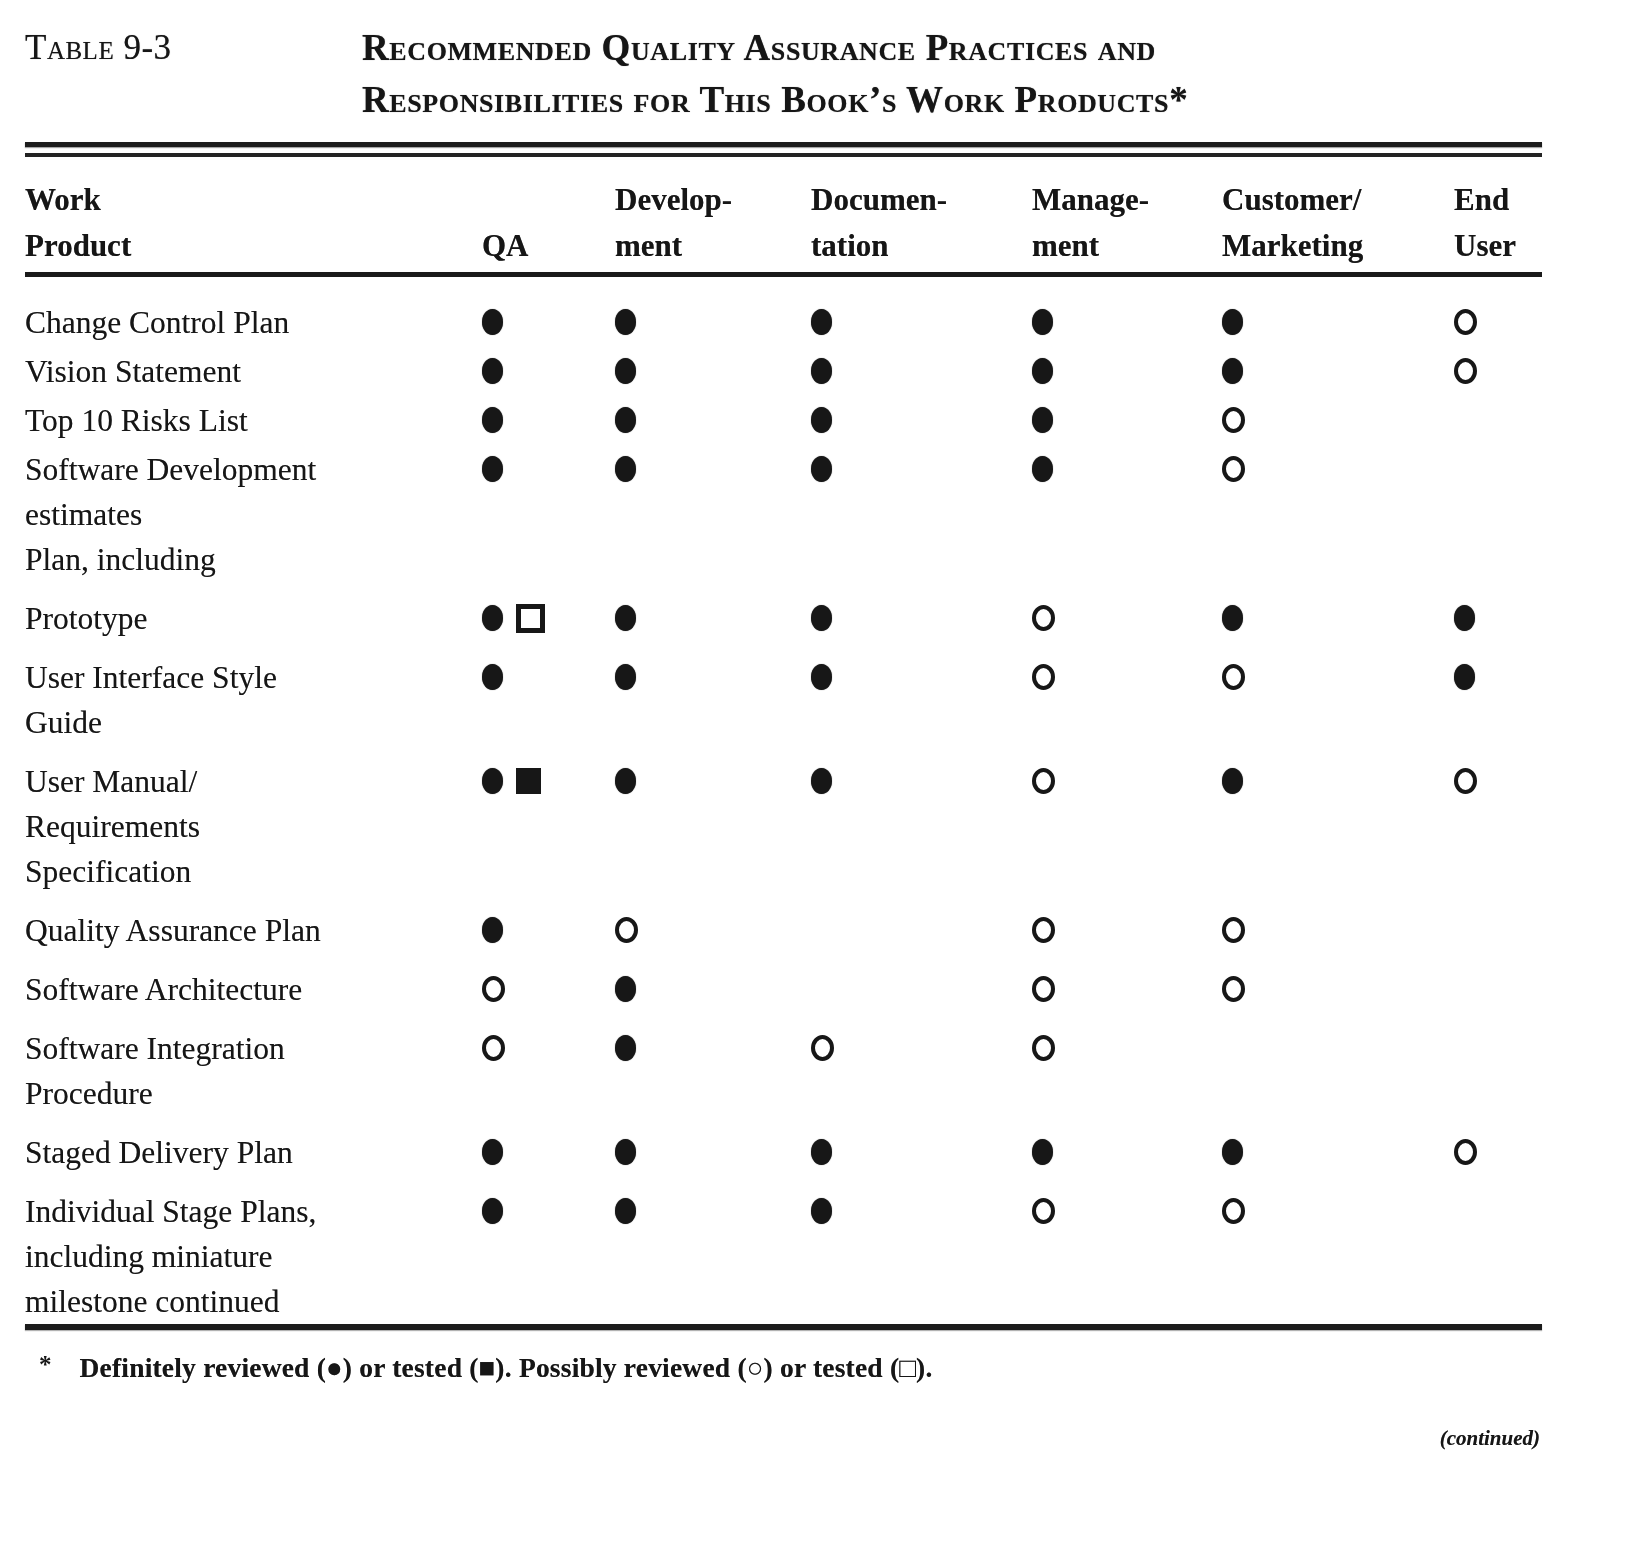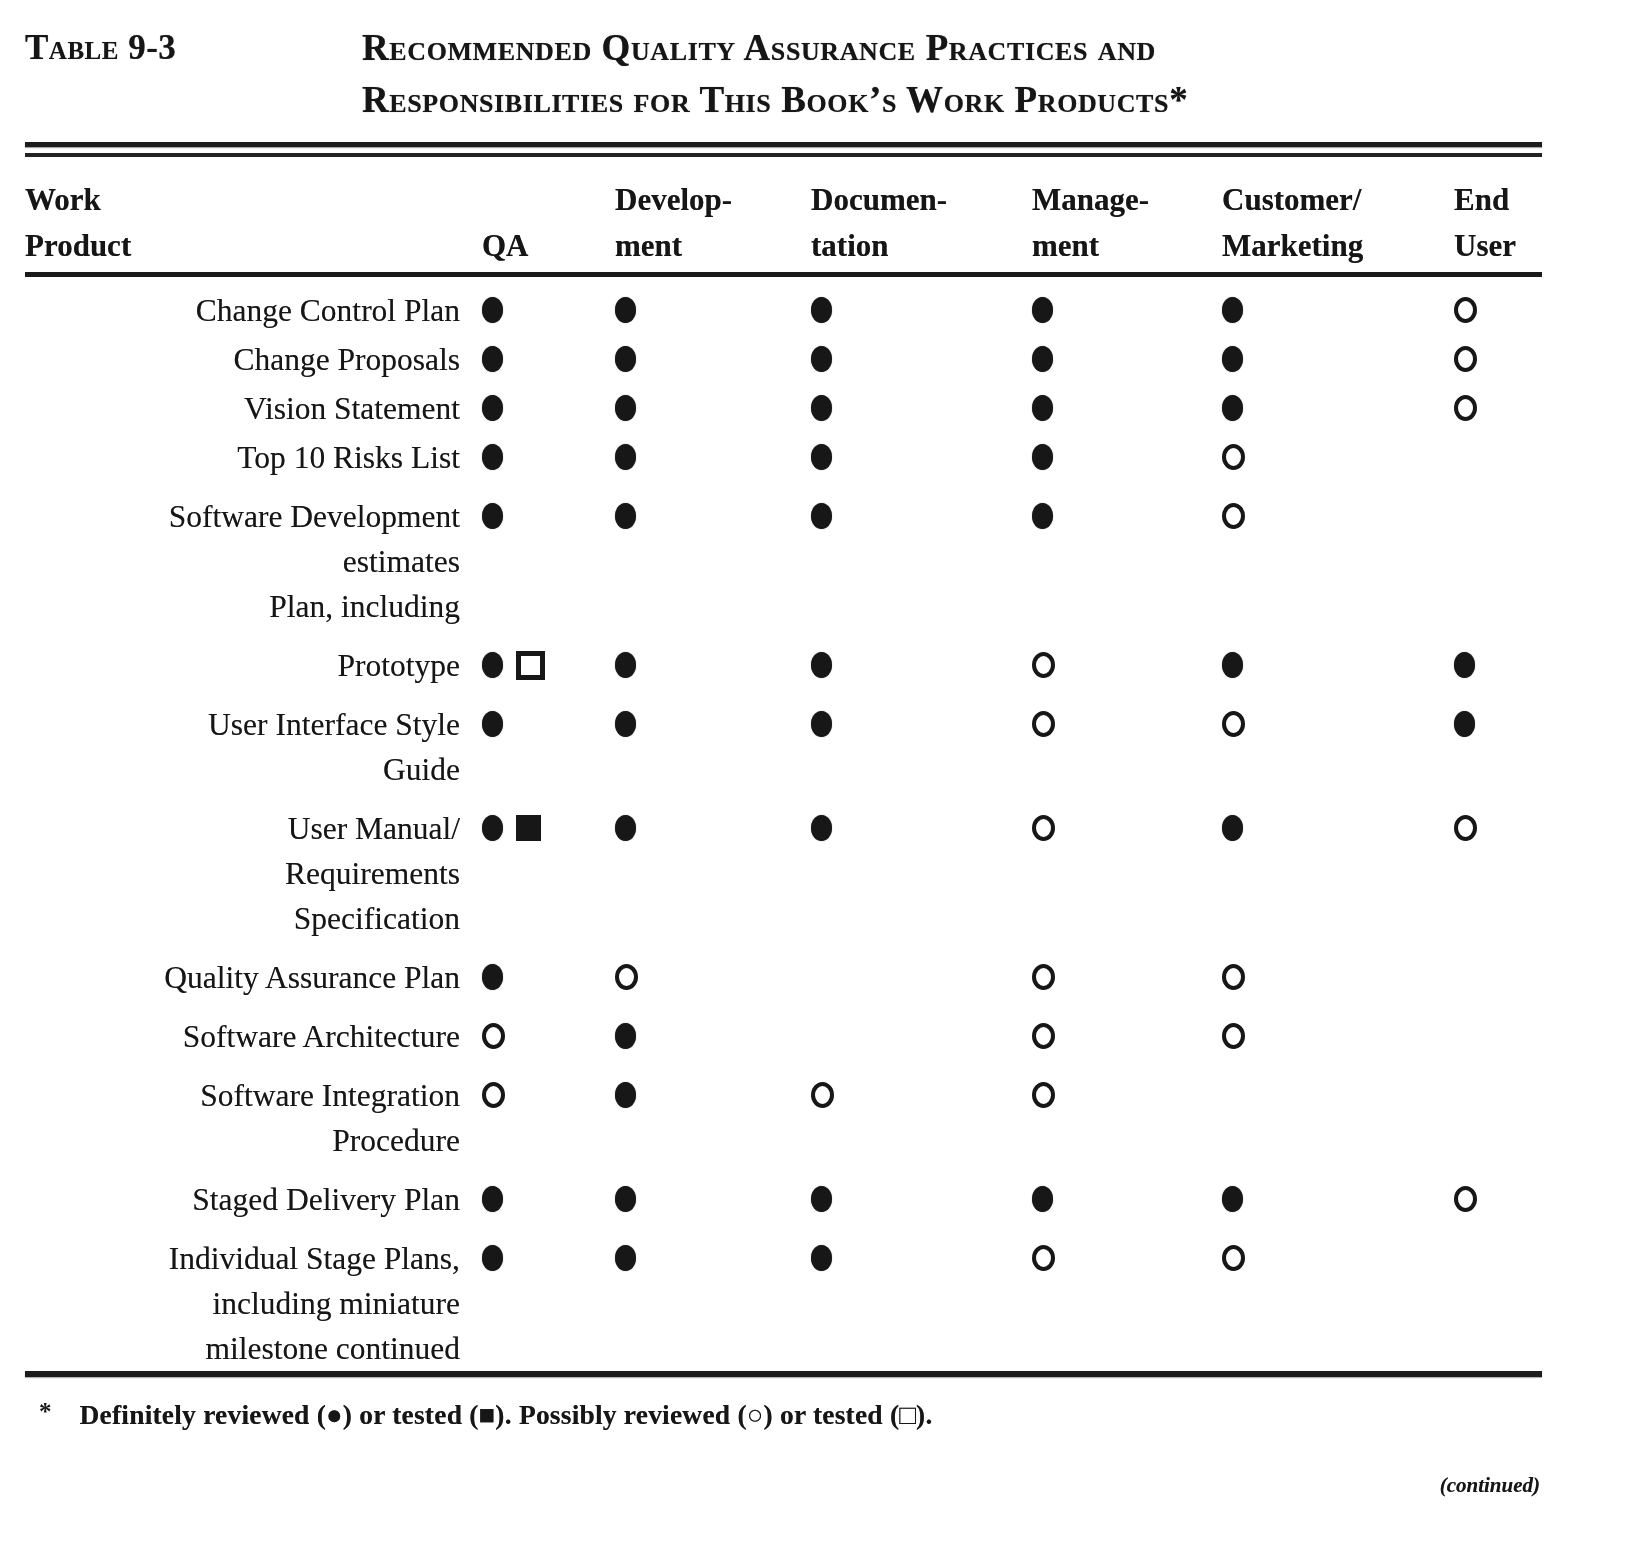--- a/index.html
+++ b/index.html
@@ -20,21 +20,21 @@
   }
 
   
   .title-block {
     display: flex;
     align-items: flex-start;
   }
   .table-label {
     width: 337px;
     font-variant: small-caps;
-    font-weight: 700;
+    font-weight: 400;
     font-size: 35px;
     line-height: 52px;
     letter-spacing: 0.5px;
     text-shadow: 0 0 0.7px rgba(0,0,0,0.55);
   }
   .heading {
     font-variant: small-caps;
     font-weight: 700;
     font-size: 37px;
     line-height: 52px;
@@ -62,21 +62,21 @@
   .hl1, .hl2 {
     min-height: 46px;
     line-height: 46px;
     font-weight: 700;
     font-size: 31px;
     text-shadow: 0 0 0.6px rgba(0,0,0,0.5);
     white-space: nowrap;
   }
 
   
-  .tbody { margin-top: 11px; text-align: right; }
+  .tbody { margin-top: 23px; }
   .row { margin-bottom: 14px; }
   .row:nth-child(-n+3) { margin-bottom: 4px; }
   .row:last-child { margin-bottom: 0; }
   .label {
     font-size: 31.5px;
     line-height: 45px;
     text-shadow: 0 0 0.5px rgba(0,0,0,0.45);
     white-space: nowrap;
   }
   .cell {
@@ -214,43 +214,20 @@
         </div>
     <div class="cell">
           <span class="sym fc"></span>
         </div>
     <div class="cell">
           <span class="sym oc"></span>
         </div>
   </div>
       <div class="grid row">
     <div class="label">
-          <div>Change Proposals</div>
-        </div>
-    <div class="cell">
-          <span class="sym fc"></span>
-        </div>
-    <div class="cell">
-          <span class="sym fc"></span>
-        </div>
-    <div class="cell">
-          <span class="sym fc"></span>
-        </div>
-    <div class="cell">
-          <span class="sym fc"></span>
-        </div>
-    <div class="cell">
-          <span class="sym fc"></span>
-        </div>
-    <div class="cell">
-          <span class="sym oc"></span>
-        </div>
-  </div>
-      <div class="grid row">
-    <div class="label">
           <div>Vision Statement</div>
         </div>
     <div class="cell">
           <span class="sym fc"></span>
         </div>
     <div class="cell">
           <span class="sym fc"></span>
         </div>
     <div class="cell">
           <span class="sym fc"></span>

